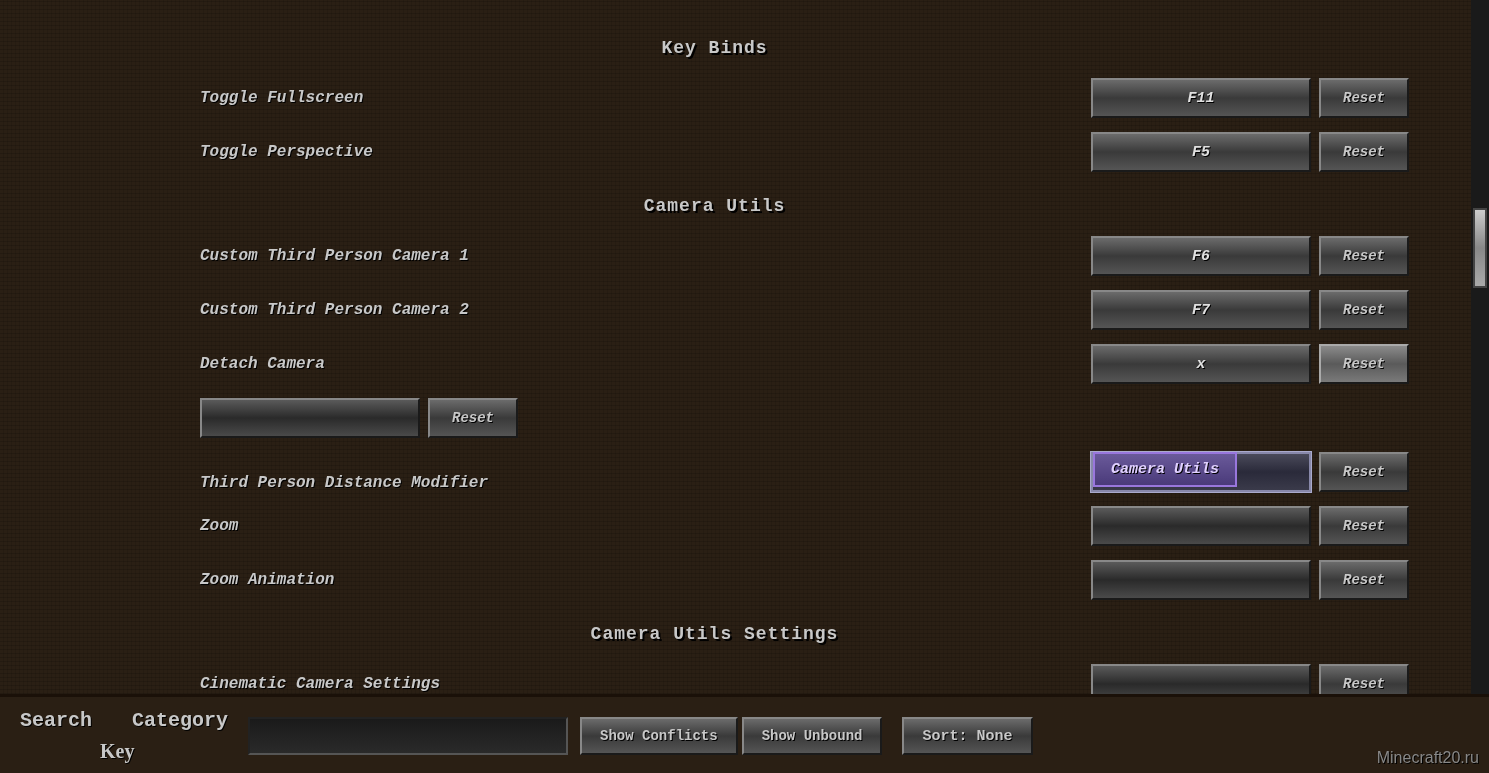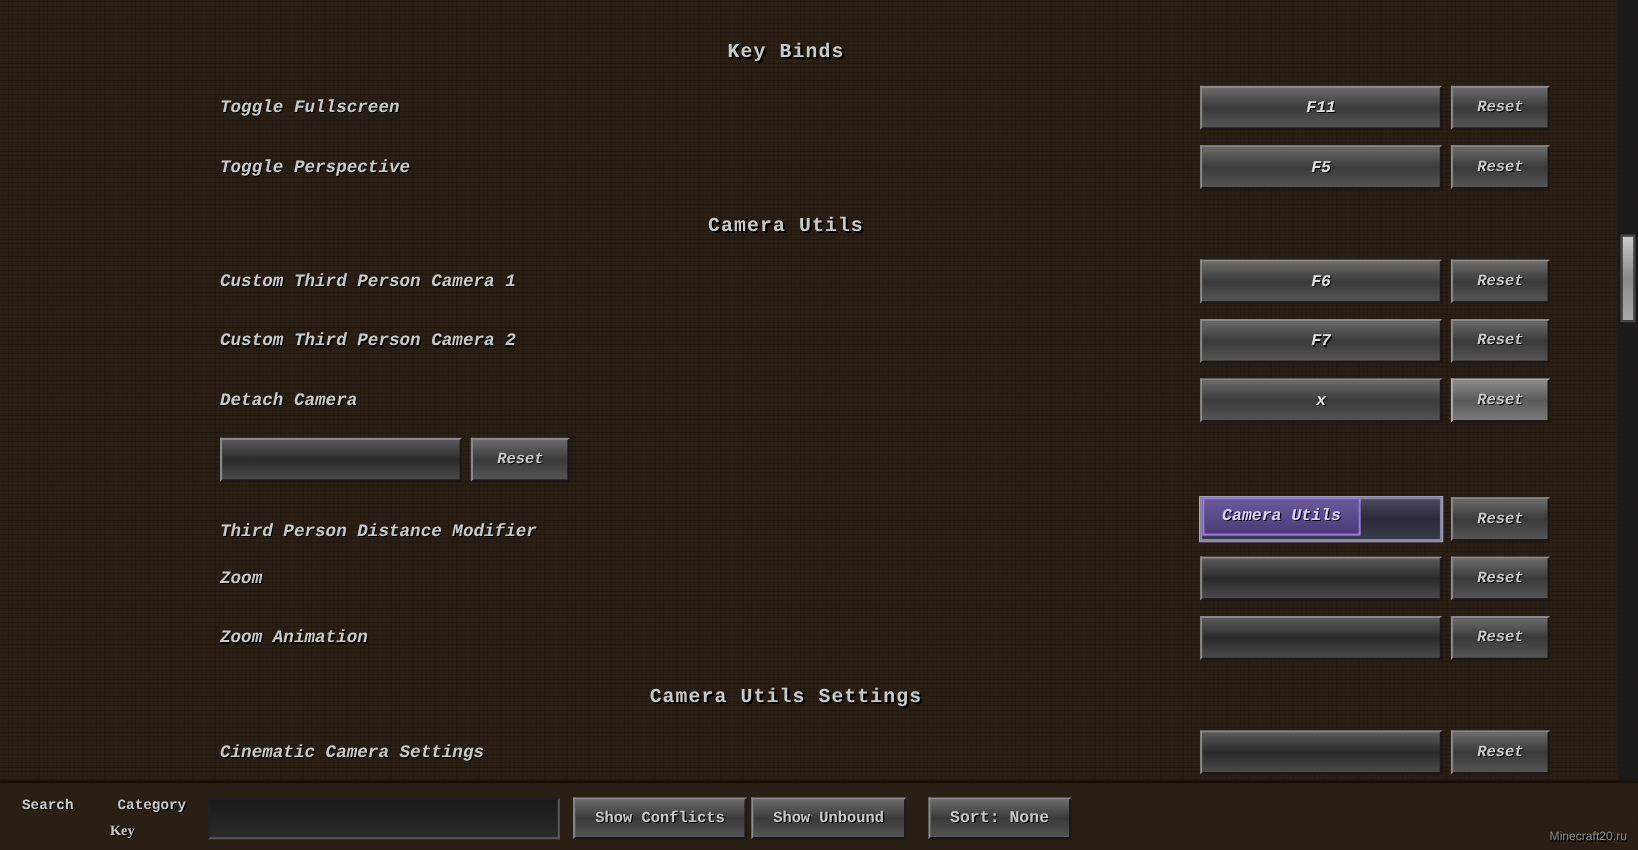--- a/index.html
+++ b/index.html
@@ -190,21 +190,21 @@
       gap: 0;
       position: relative;
     }
 
     .bottom-labels {
       display: flex;
       flex-direction: column;
       margin-right: 20px;
       color: #c8c8c8;
       font-family: 'Courier New', monospace;
-      font-size: 13px;
+      font-size: 20px;
       font-weight: bold;
       text-shadow: 1px 1px 0 #000;
     }
 
     .bottom-labels-row {
       display: flex;
       gap: 40px;
       margin-bottom: 8px;
     }
 
@@ -258,21 +258,21 @@
       cursor: pointer;
       text-shadow: 1px 1px 0 #000;
       margin-left: auto;
     }
 
     .watermark {
       position: absolute;
       bottom: 6px;
       right: 10px;
       color: #888;
-      font-size: 11px;
+      font-size: 16px;
       font-family: Arial, sans-serif;
       text-shadow: 1px 1px 0 #000;
     }
   </style>
 </head>
 <body>
 
 <div class="bg-texture"></div>
 
 <div class="main-container">

